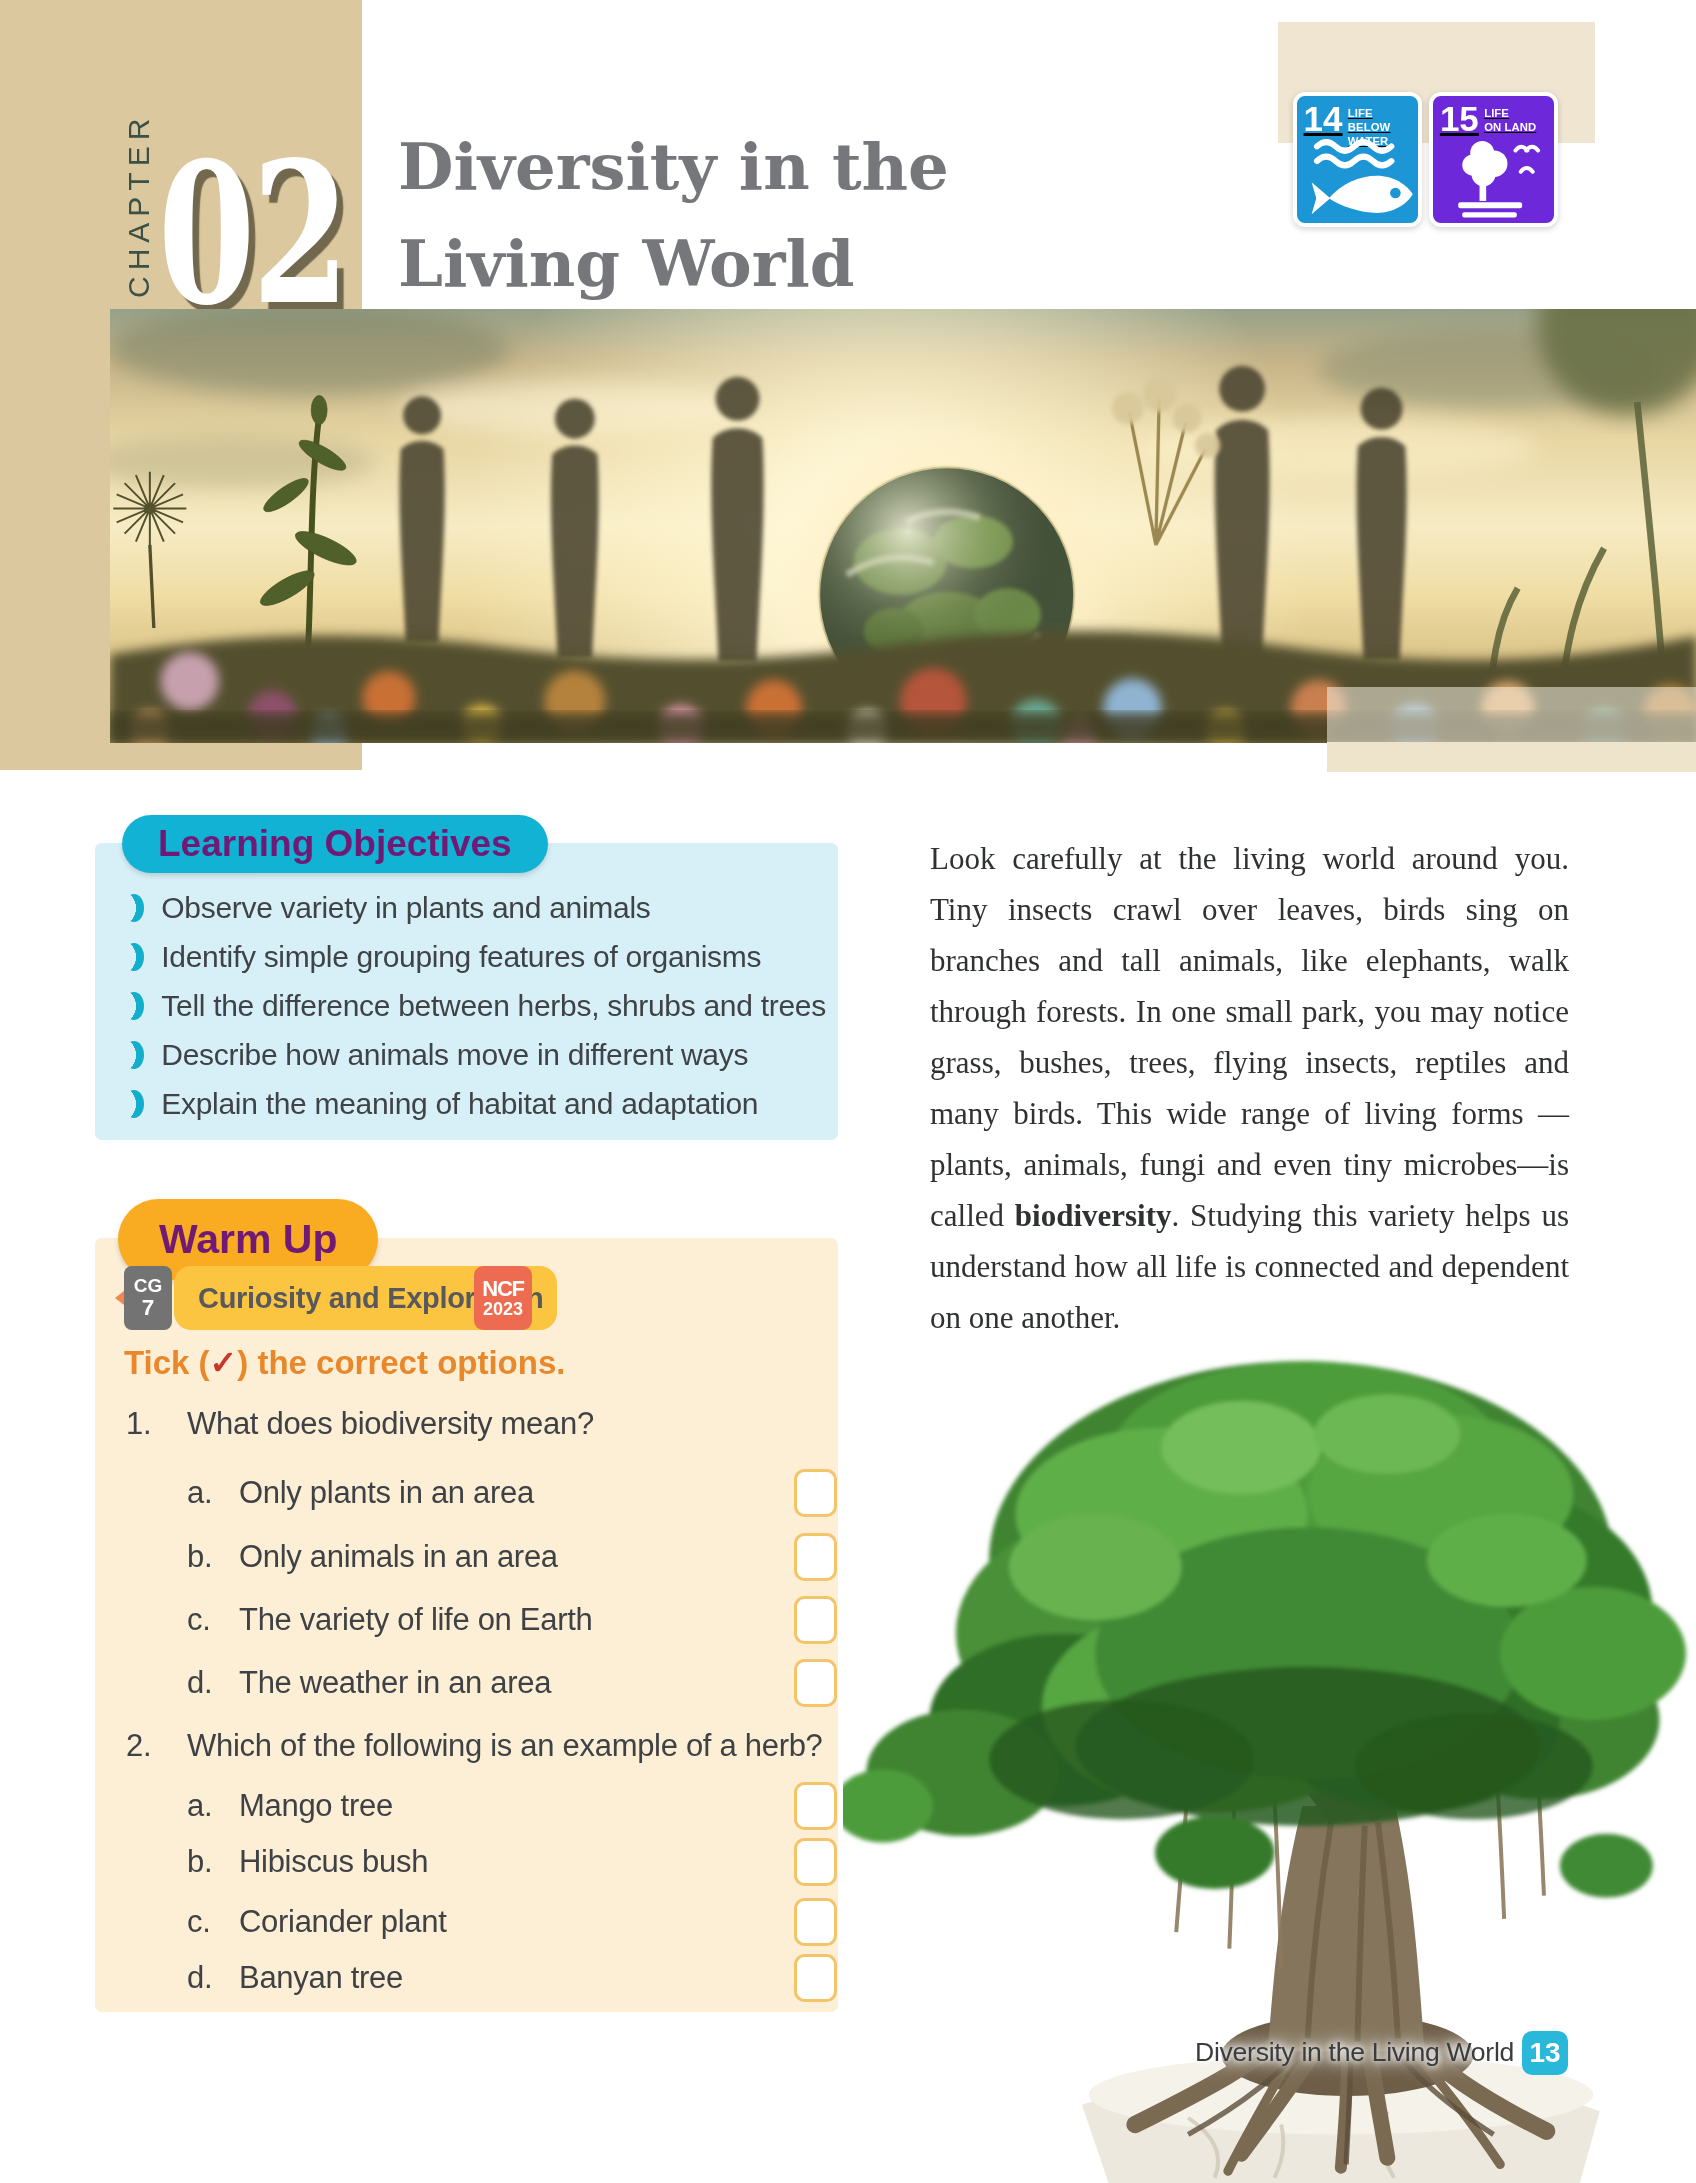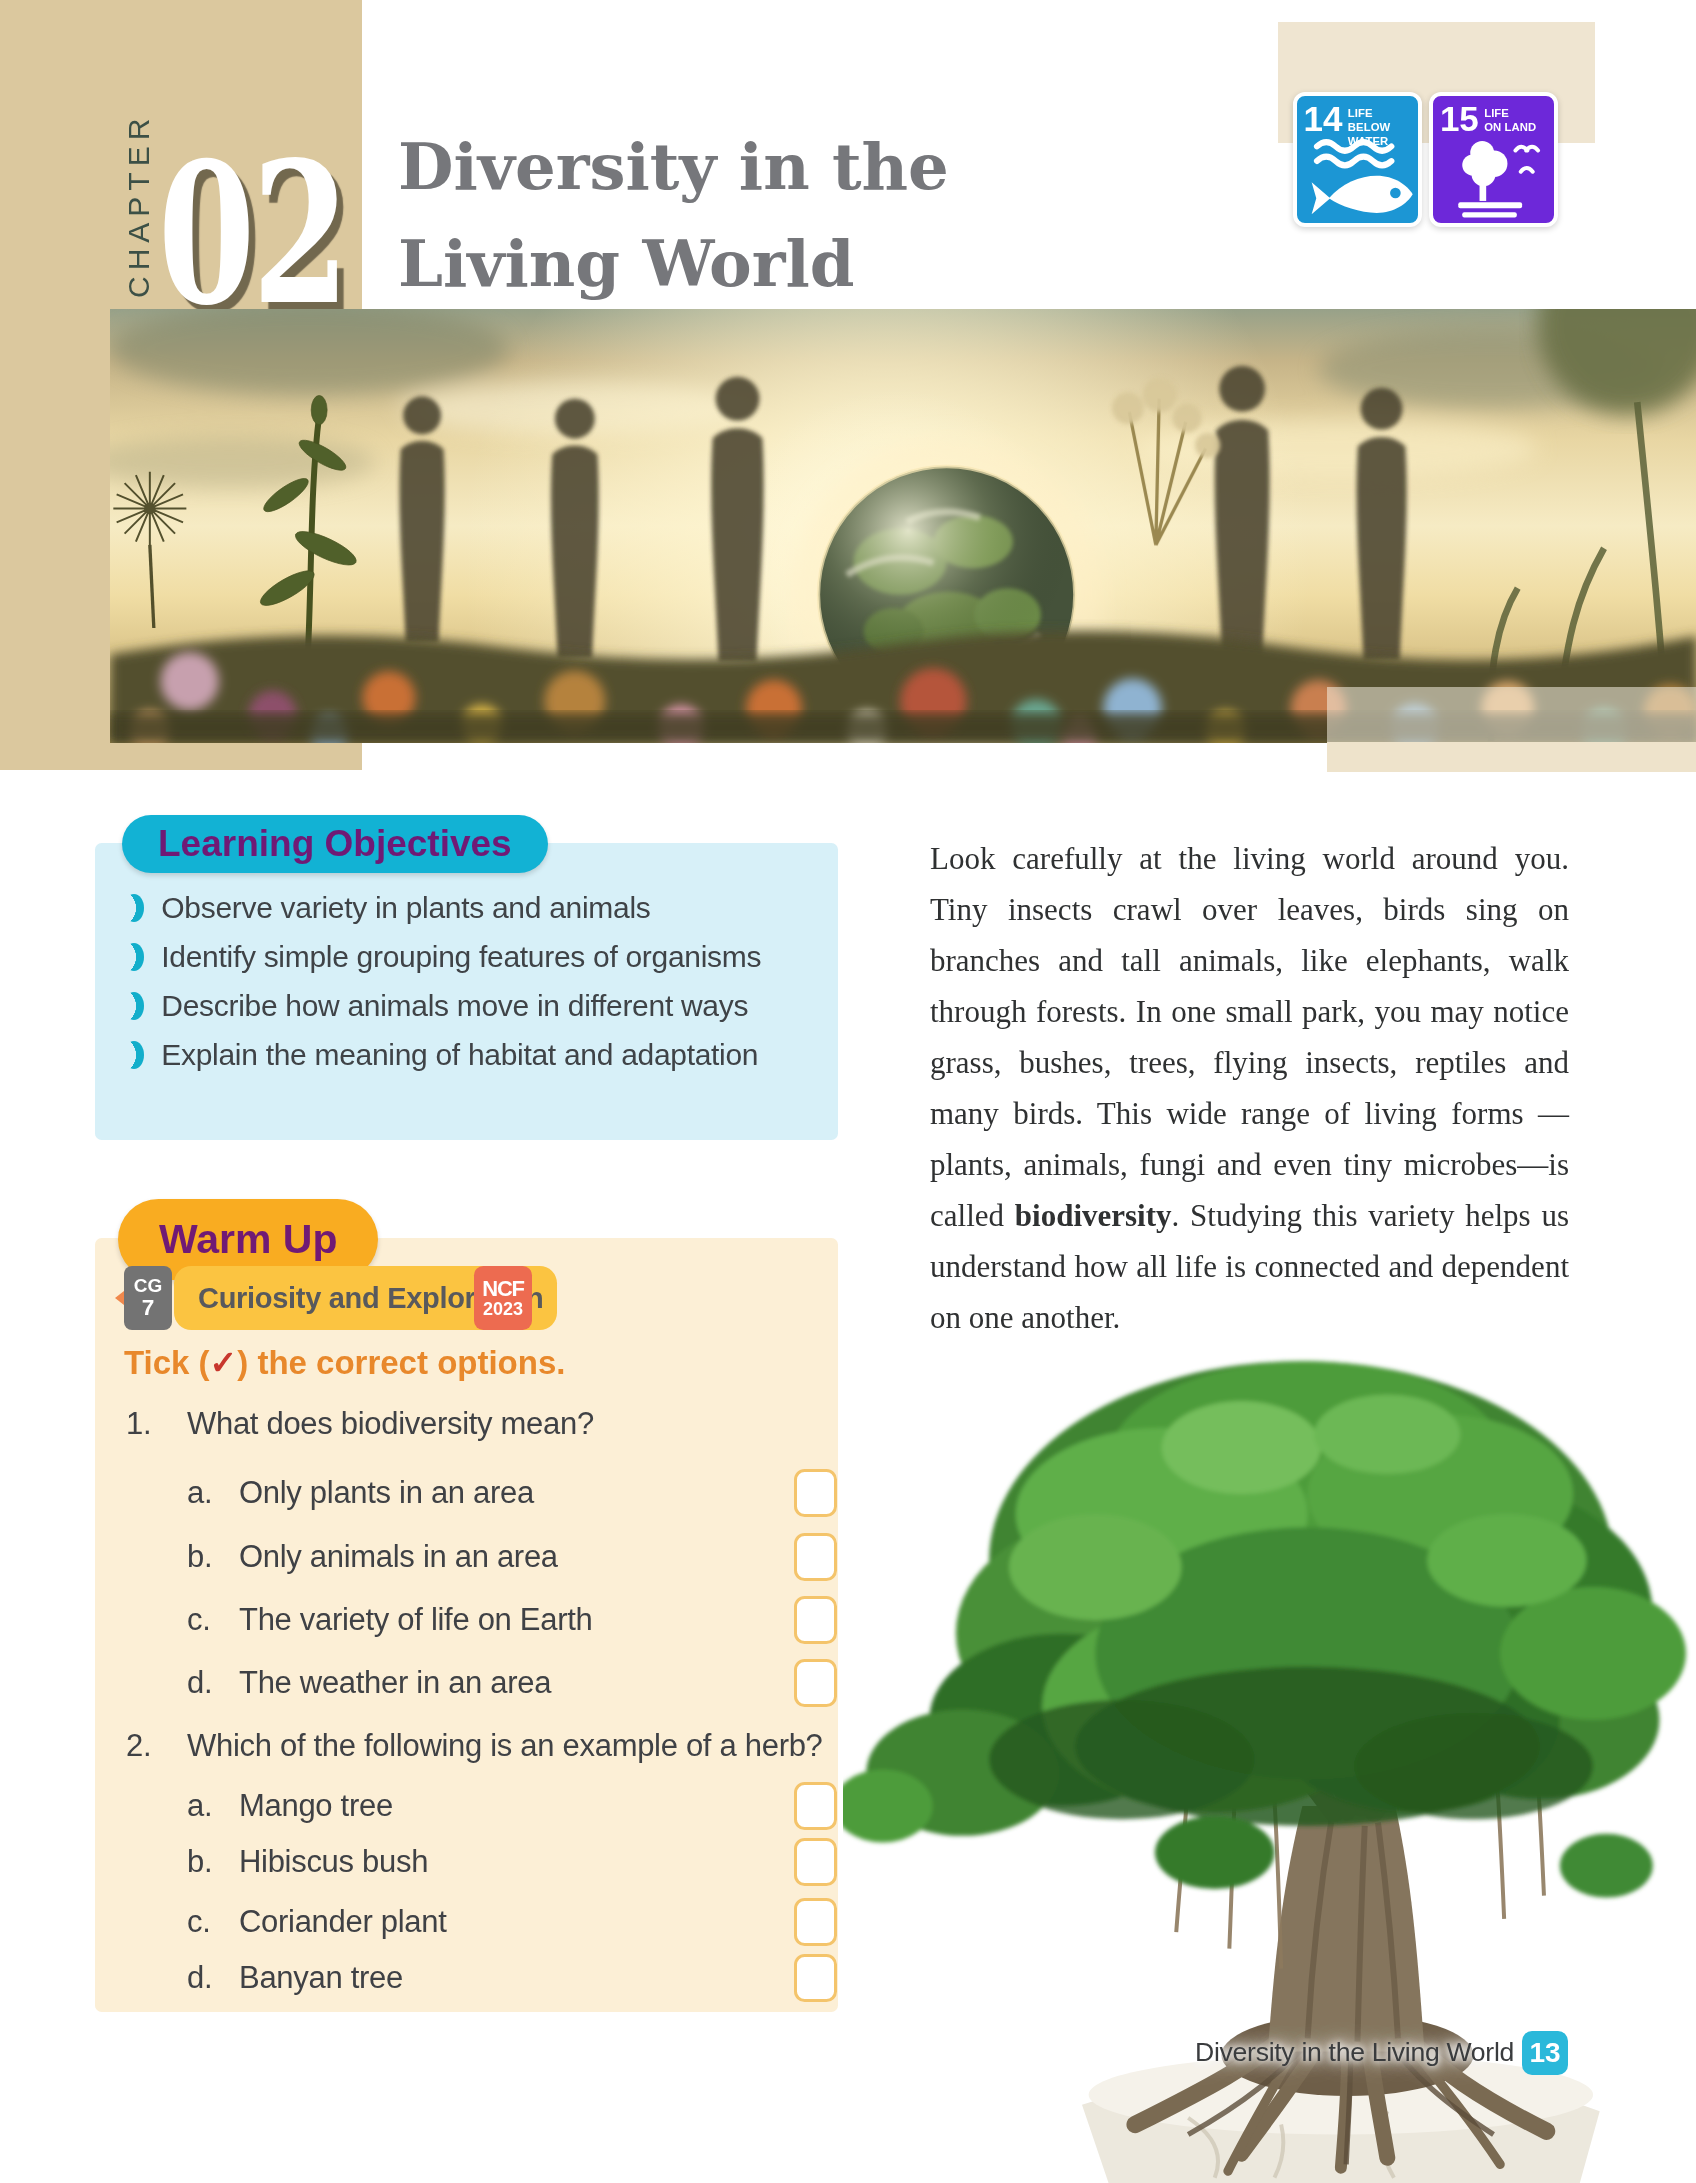--- a/index.html
+++ b/index.html
@@ -12,21 +12,21 @@
   .chapter-label{position:absolute;left:122px;top:140px;height:158px;display:flex;align-items:center;
         writing-mode:vertical-rl;transform:rotate(180deg);font-size:30px;letter-spacing:6px;
         color:#3c5046;font-weight:400;}
   .chapter-number{position:absolute;left:158px;top:137px;font-family:"DejaVu Serif",serif;font-weight:700;
         font-size:194px;line-height:194px;color:#ffffff;letter-spacing:-4px;
         text-shadow:9.3px 8px 1.3px rgba(105,95,72,.92);transform:scaleX(.72);transform-origin:0 0;}
   .page-title{position:absolute;left:398px;top:118px;font-family:"DejaVu Serif",serif;font-weight:700;
         font-size:64px;line-height:97px;color:#76777b;}
 
   
-  .sdg-row{position:absolute;left:1293px;top:92px;display:flex;gap:7.3px;}
+  .sdg-row{position:absolute;left:1293px;top:92px;display:flex;gap:7.3px;text-decoration:underline;}
   .sdg-card{width:121px;height:127px;border:4.6px solid #ffffff;border-radius:12px;
         box-shadow:0 2px 6px rgba(0,0,0,.18);color:#fff;overflow:hidden;position:relative;}
   .sdg-blue{background:#1c96d4;}
   .sdg-green{background:#6d28d9;}
   .sdg-head{display:flex;align-items:flex-start;padding:5.3px 4px 0 6.6px;}
   .sdg-num{font-size:35px;font-weight:700;line-height:35px;}
   .sdg-label{font-size:11.3px;font-weight:700;line-height:14px;margin:4.6px 0 0 5.3px;letter-spacing:0.1px;}
   .sdg-icon{position:absolute;left:0;top:41px;width:121px;height:84px;}
 
   
@@ -303,20 +303,24 @@
     <div class="lo-item">
       <span class="crescent"></span>
       <span>Observe variety in plants and animals</span>
     </div>
     <div class="lo-item">
       <span class="crescent"></span>
       <span>Identify simple grouping features of organisms</span>
     </div>
     <div class="lo-item">
       <span class="crescent"></span>
+      <span>Tell the difference between herbs, shrubs and trees</span>
+    </div>
+    <div class="lo-item">
+      <span class="crescent"></span>
       <span>Describe how animals move in different ways</span>
     </div>
     <div class="lo-item">
       <span class="crescent"></span>
       <span>Explain the meaning of habitat and adaptation</span>
     </div>
   </div>
 
   <div class="wu-box"></div>
   <div class="pill wu-pill">Warm Up</div>

